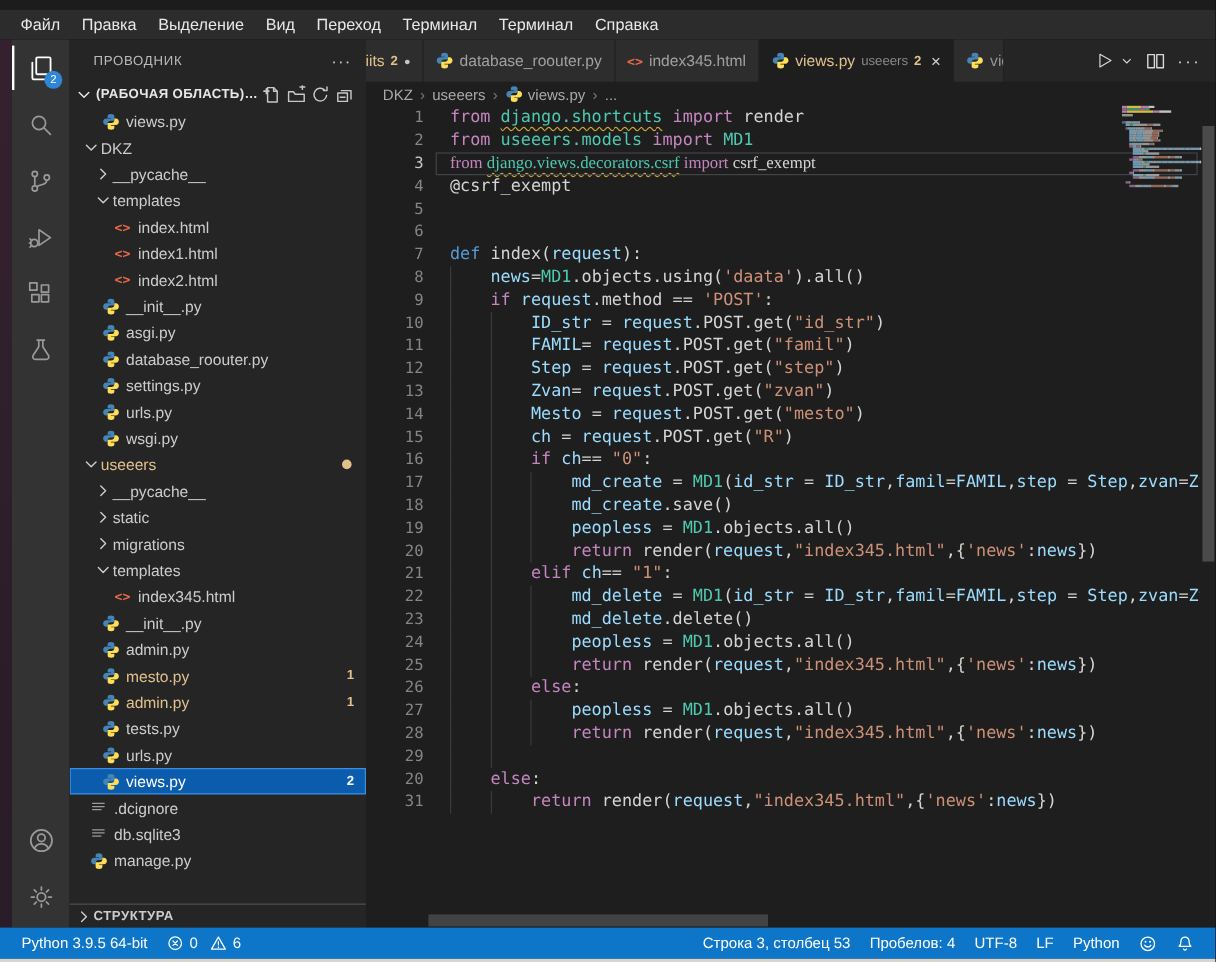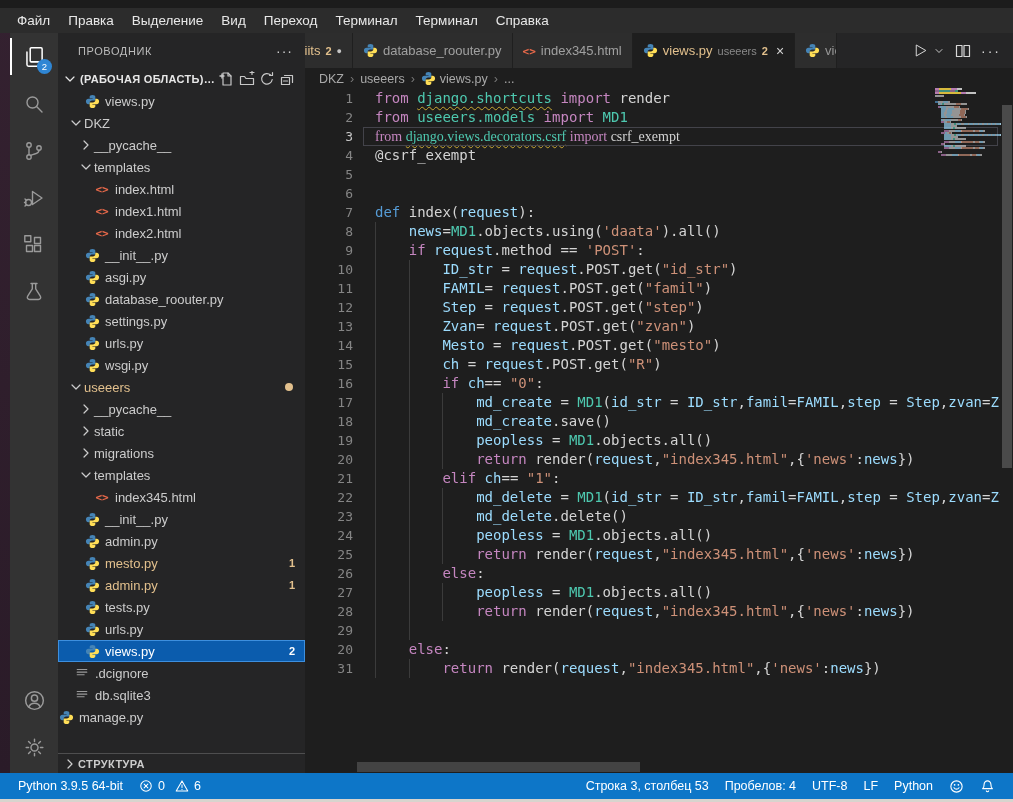--- a/index.html
+++ b/index.html
@@ -451,21 +451,21 @@
           <span>.dcignore</span>
         </div>
         <div class="trow" style="padding-left: 16px;">
           <span class="ficon">
             <svg width="14" height="14" viewBox="0 0 16 16" fill="none" stroke="currentColor" stroke-width="1.2" stroke-linecap="round" stroke-linejoin="round">
               <path d="M2.5 4h11M2.5 7h11M2.5 10h8" stroke="#9a9a9a"></path>
             </svg>
           </span>
           <span>db.sqlite3</span>
         </div>
-        <div class="trow" style="padding-left: 0;">
+        <div class="trow" style="padding-left: 16px;">
           <span class="ficon">
             <svg width="15" height="15" viewBox="0 0 16 16">
               <path fill="#4584b6" d="M7.9 1C6 1 5 1.8 5 3v1.6h3.1v.5H3.6C2.1 5.1 1 6.3 1 8s1.1 2.9 2.6 2.9H5V9.4C5 8 6.2 7 7.6 7H11V3c0-1.2-1.2-2-3.1-2z"></path>
               <path fill="#ffde57" d="M8.1 15c1.9 0 2.9-.8 2.9-2v-1.6H7.9v-.5h4.5c1.5 0 2.6-1.2 2.6-2.9s-1.1-2.9-2.6-2.9H11v1.5C11 8 9.8 9 8.4 9H5v4c0 1.2 1.2 2 3.1 2z"></path>
             </svg>
           </span>
           <span>manage.py</span>
         </div>
       </div>
     <div id="structure">

